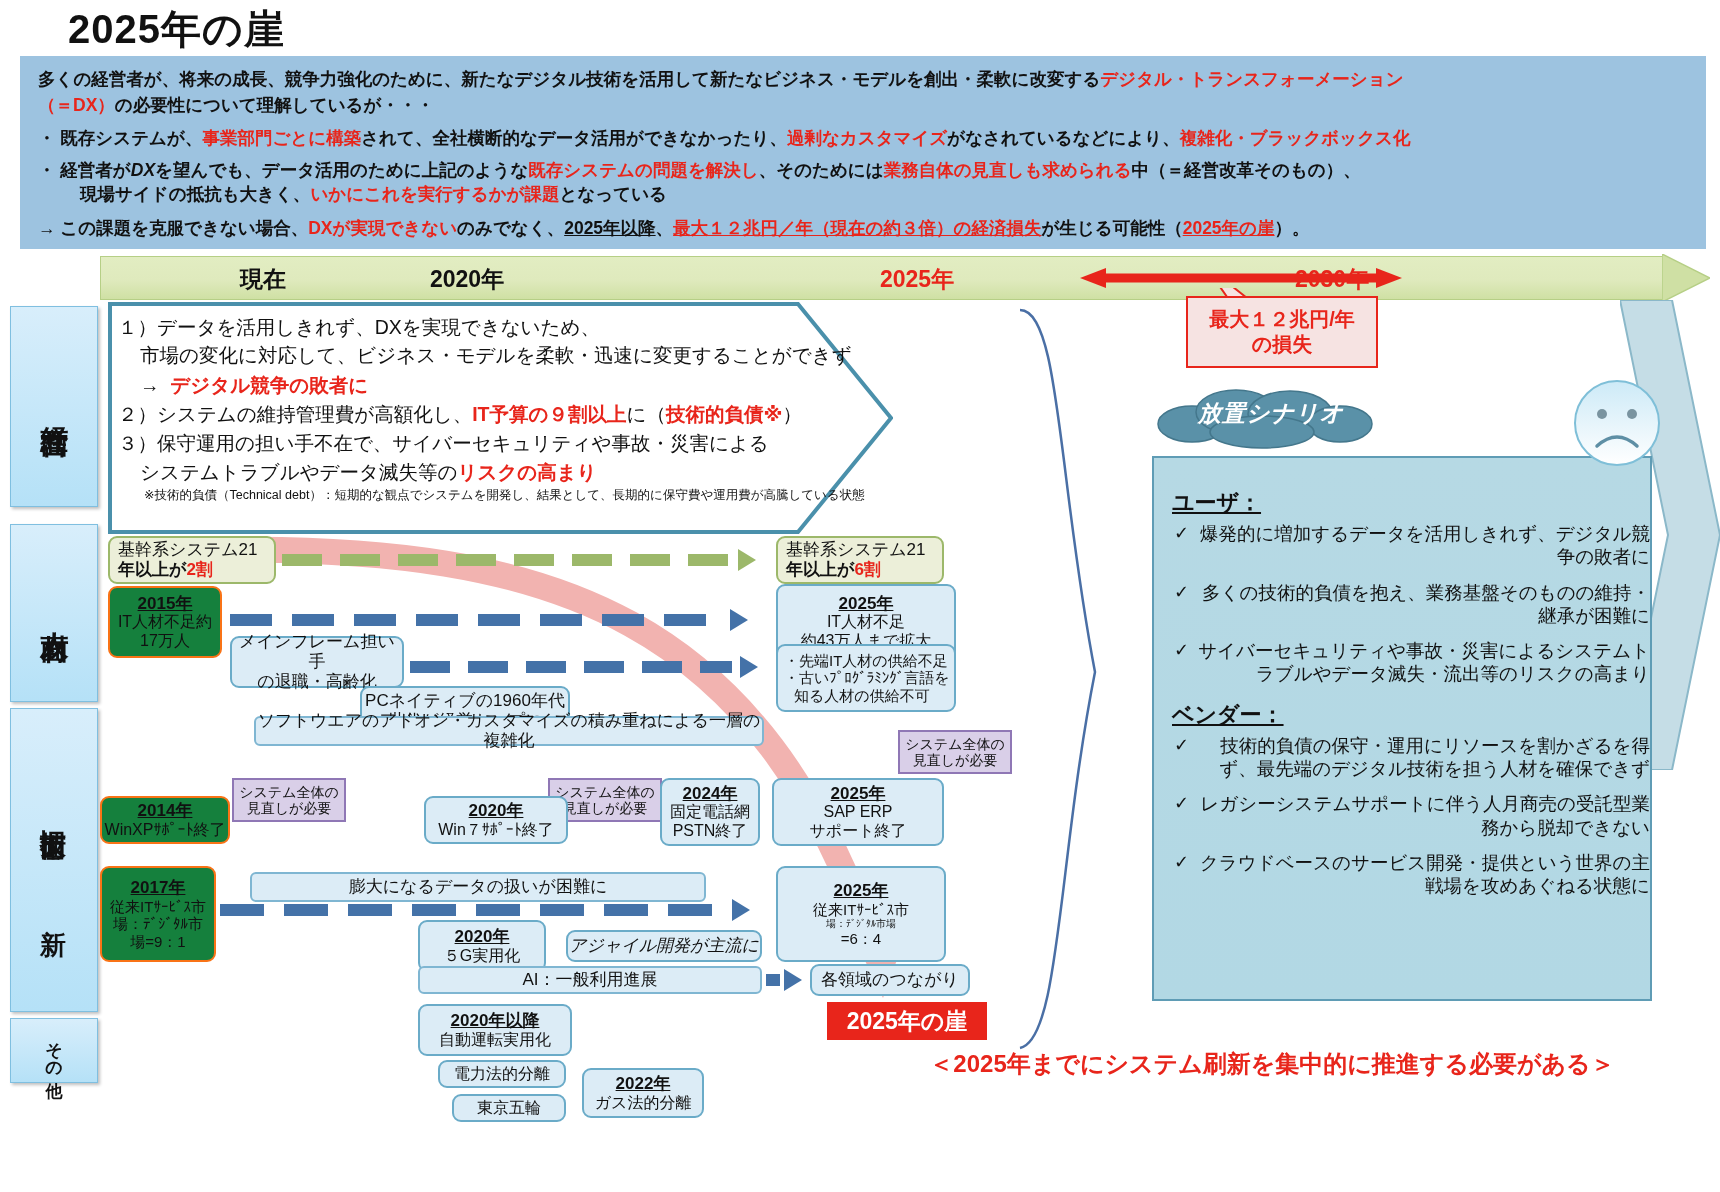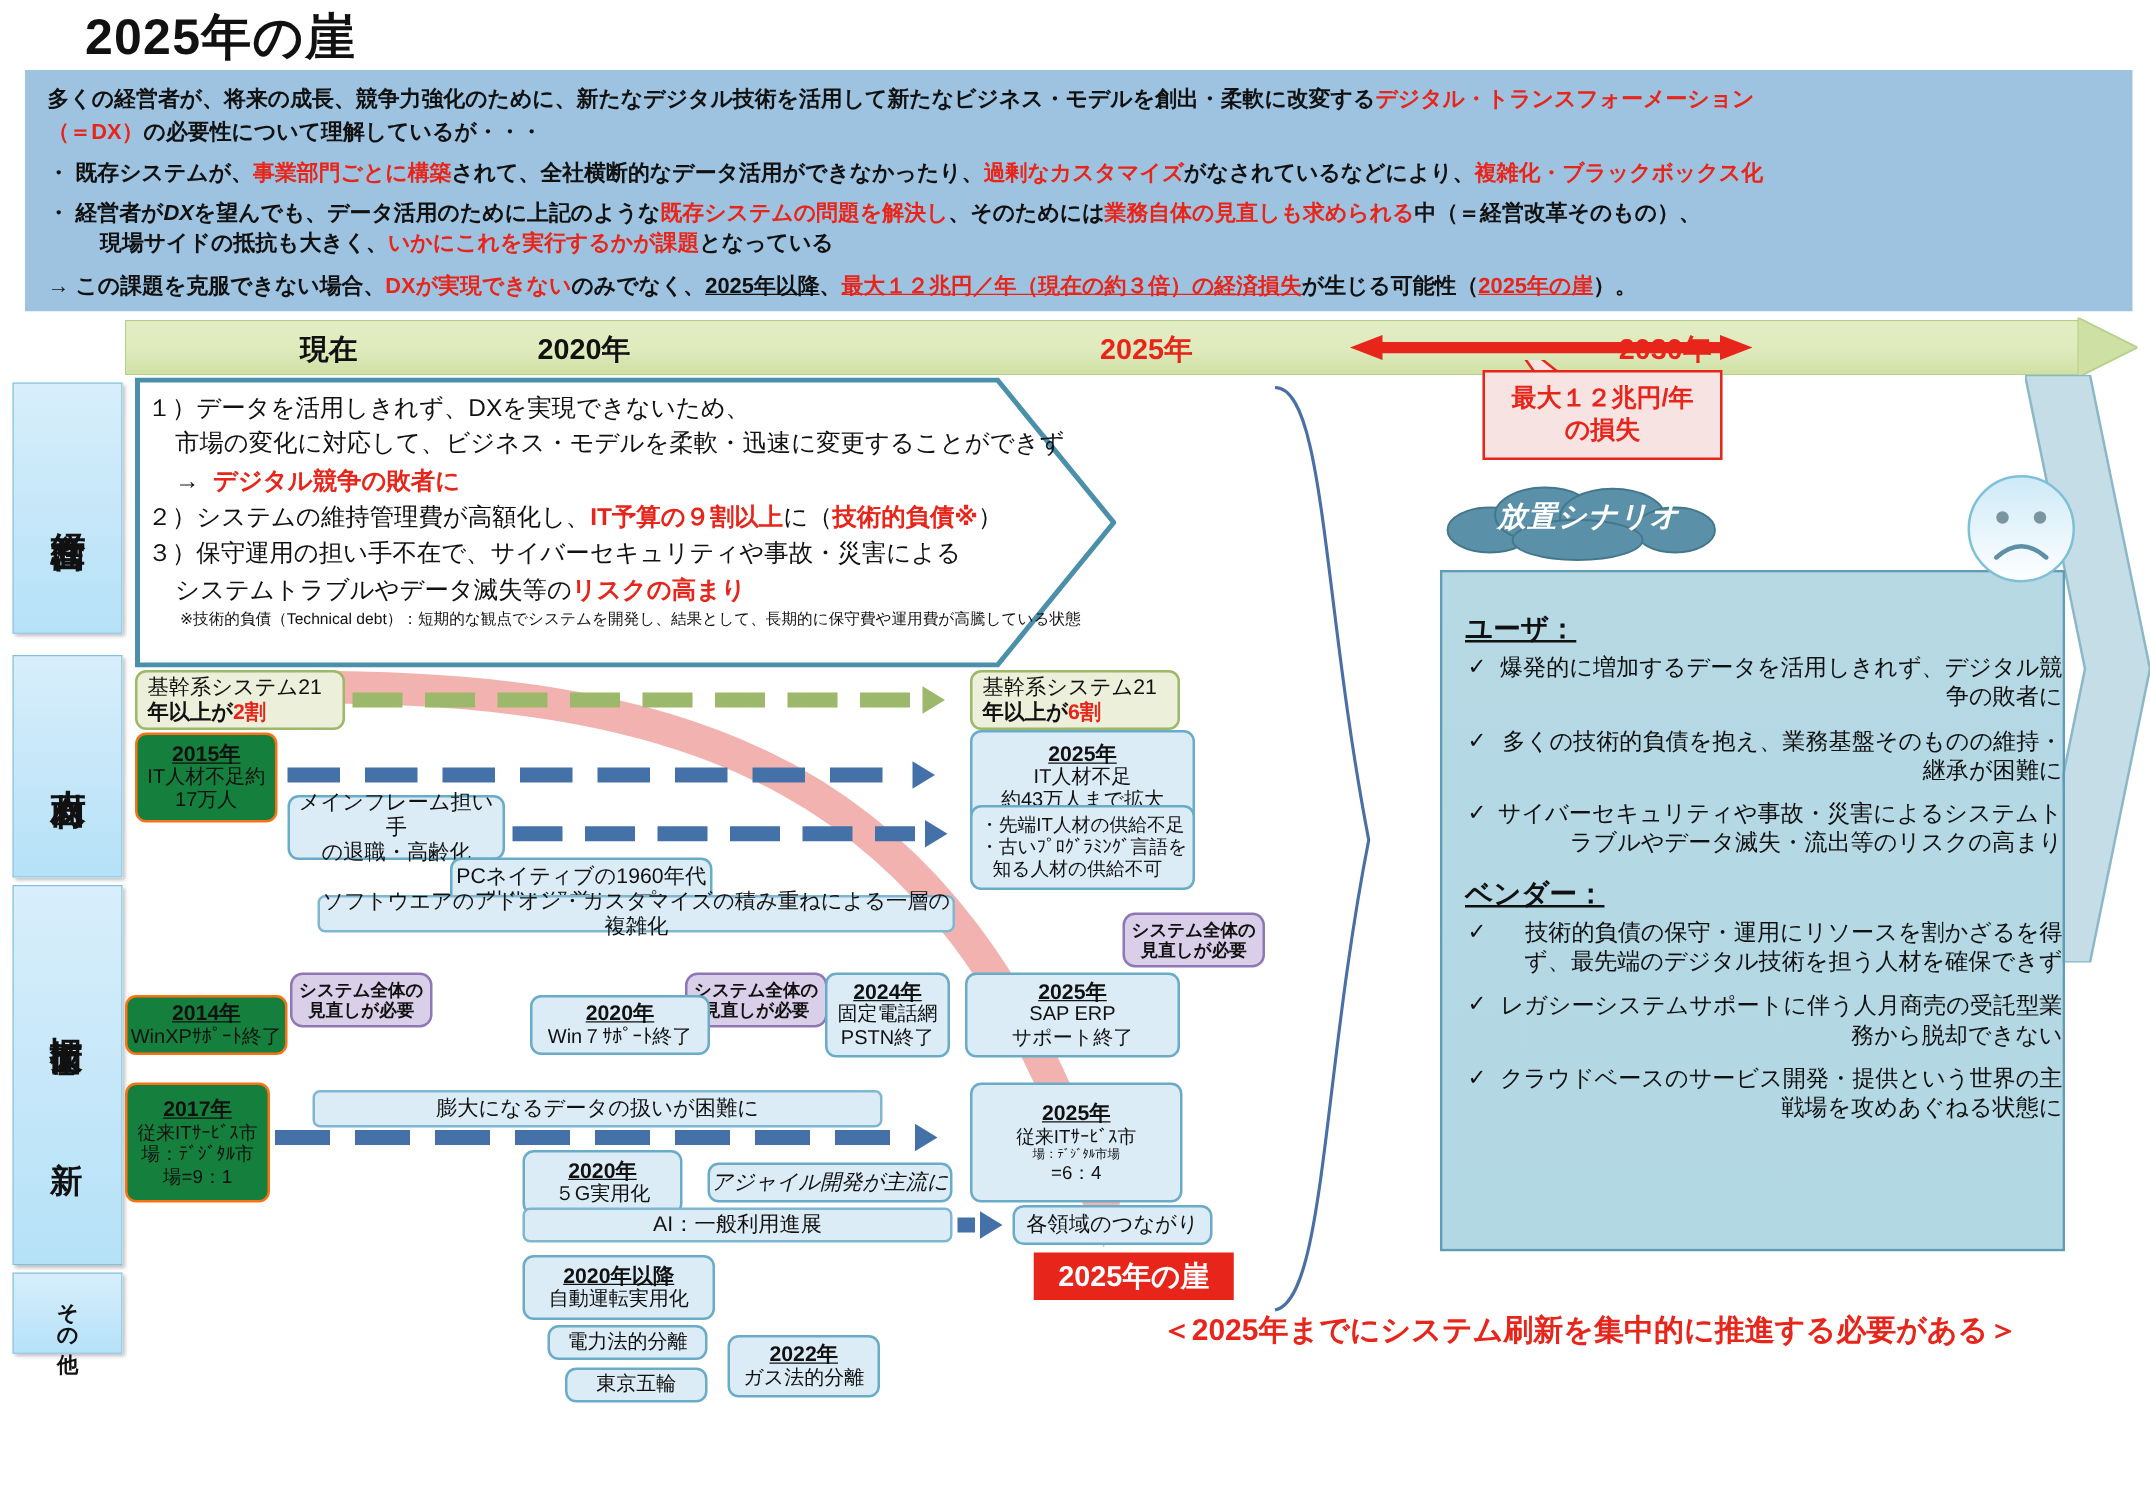--- a/index.html
+++ b/index.html
@@ -89,21 +89,21 @@
     background:#dcecf6; border: 2.5px solid #6aabc8;
   }
   .box.blue-lite { background:#dcecf6; border: 2px solid #7fb6d2; }
   .box.gray {
     background:#15803d; border: 2px solid #f97316;
   }
   .box.green {
     background:#ecefd9; border: 2.5px solid #9cb86a;
   }
   .box.purple {
-    background:#d9cfe8; border: 2px solid #8f77b5; border-radius: 10px; font-weight: bold;
+    background:#d9cfe8; border: 2px solid #8f77b5; border-radius: 0;
   }
   .yr { font-weight: bold; text-decoration: underline; }
 
   
   .dash { position:absolute; height: 12px; }
   .dash .seg {
     position:absolute; top:0; height: 12px; background:#4472a8;
   }
   .dash.green .seg { background:#9cb86a; }
   .dash .tip {

